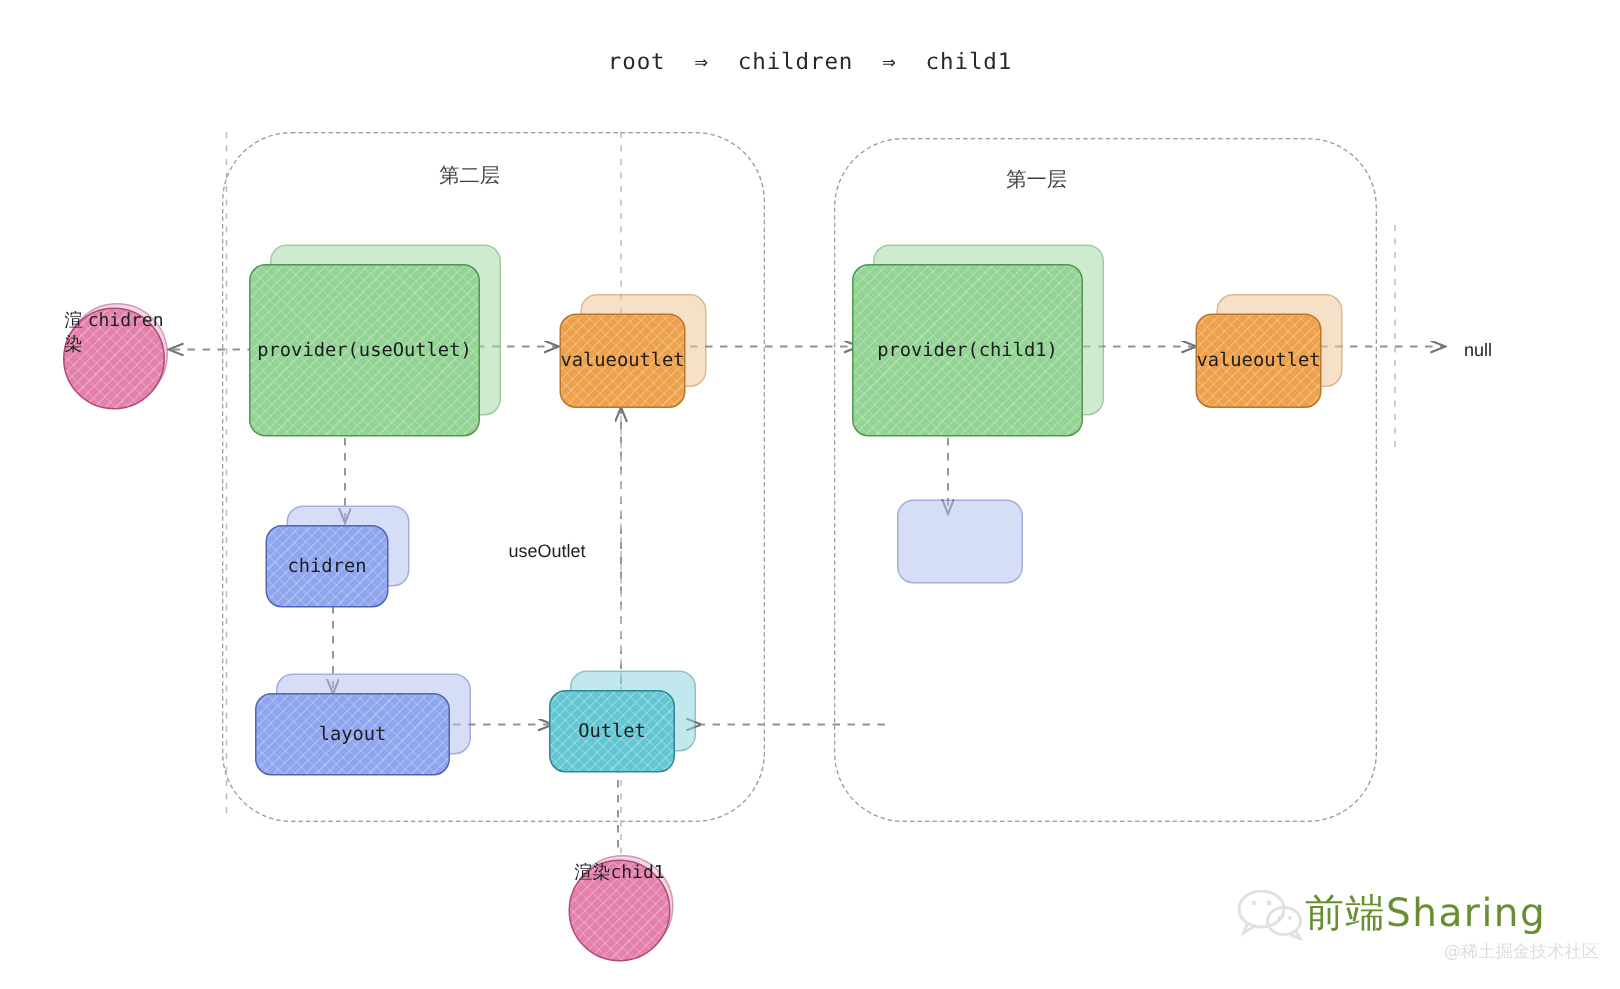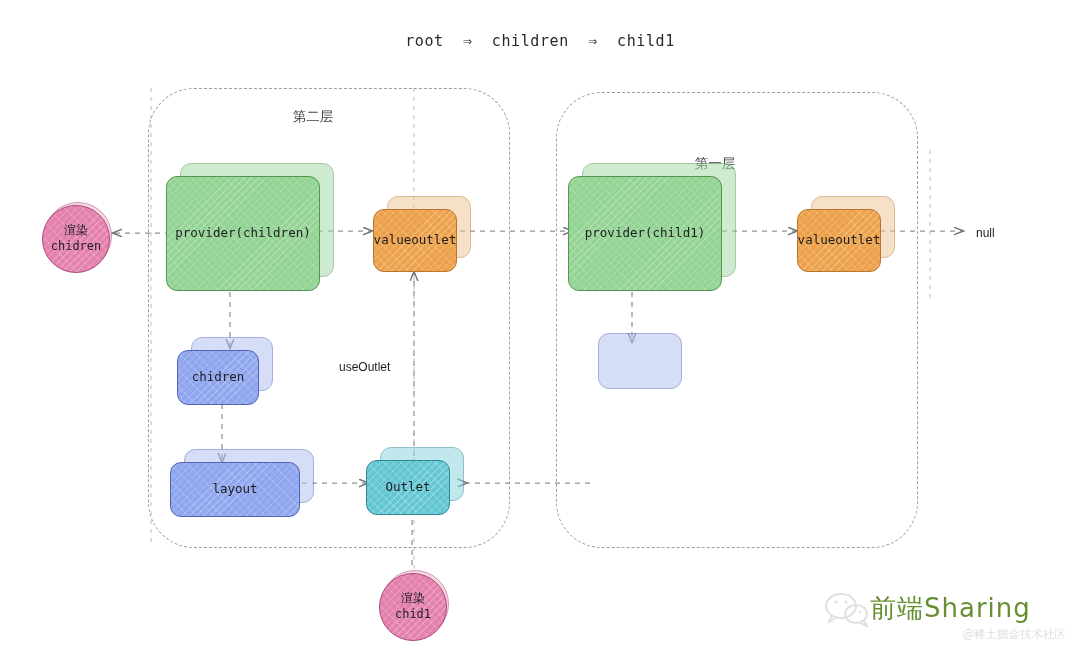--- a/index.html
+++ b/index.html
@@ -119,22 +119,21 @@
     opacity: .6;
   }
   .circ .disc {
     position: absolute;
     left: 0; top: 3px;
     width: 100%; height: 100%;
     border-radius: 50%;
     background: #e480ac;
     border: 1.3px solid #ad4a78;
     display: flex;
-    flex-direction: column;
-    align-items: center;
+    align-items: flex-start;
     justify-content: center;
     background-image: repeating-linear-gradient(135deg, rgba(255,255,255,.22) 0 1px, transparent 1px 5px),
                       repeating-linear-gradient(45deg, rgba(255,255,255,.14) 0 1px, transparent 1px 6px);
   }
   .circ .t1 {
     font-size: 12px;
     color: #1c1d20;
     line-height: 1.3;
   }
   .circ .t2 {
@@ -236,35 +235,35 @@
       <path d="M151,88 L151,545"></path>
       <path d="M414,88 L414,570"></path>
       <path d="M930,150 L930,300"></path>
     </g>
   </svg>
 
   <div class="panel" style="left:148px; top:88px; width:360px; height:458px;"></div>
   <div class="panel-label" style="left:248px; top:108px; width:130px;">第二层</div>
 
   <div class="panel" style="left:556px; top:92px; width:360px; height:454px;"></div>
-  <div class="panel-label" style="left:650px; top:111px; width:130px;margin-top:44px;">第一层</div>
+  <div class="panel-label" style="left:626px; top:111px; width:130px;">第一层</div>
 
   <div class="circ" style="left:42px; top:202px; width:66px; height:66px;">
     <div class="ring"></div>
     <div class="disc">
       <div class="t1">渲染</div>
       <div class="t2">chidren</div>
     </div>
   </div>
 
   <div class="node c-green" style="left:166px; top:163px; width:168px; height:128px;">
     <div class="shadowbox"></div>
     <div class="mainbox">
       <div class="lbl">provider</div>
-      <div class="lbl">(children)</div>
+      <div class="lbl">(useOutlet)</div>
     </div>
   </div>
 
   <div class="node c-orange" style="left:373px; top:196px; width:98px; height:76px;">
     <div class="shadowbox"></div>
     <div class="mainbox">
       <div class="lbl">value</div>
       <div class="lbl">outlet</div>
     </div>
   </div>

